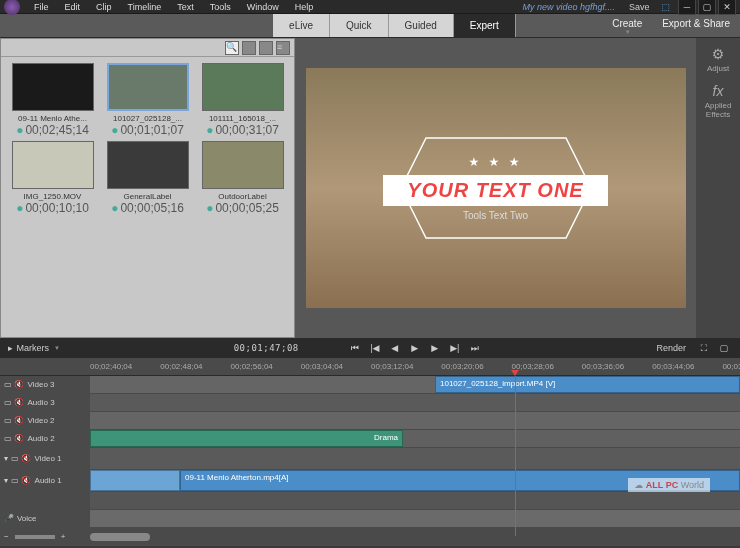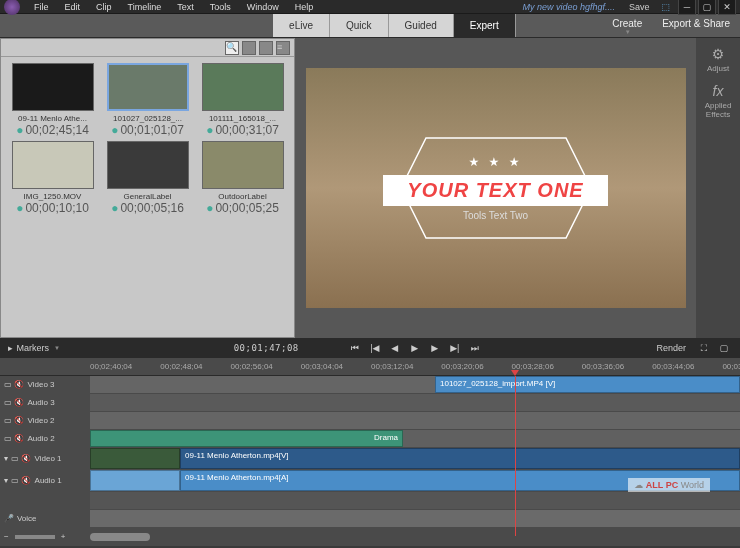--- a/index.html
+++ b/index.html
@@ -249,24 +249,20 @@
         </div>
       </div>
   </div>
   <div class="track video tall">
     <div class="track-head">
         <span>▾</span>
         <span>▭</span>
         <span>🔇</span>
         <span>Video 1</span>
       </div>
-    <div class="track-content">
-      <div class="clip thumb" style="left:0;width:90px;background:#3a5a3a;"></div>
-      <div class="clip darkblue" style="left:90px;right:0;">09-11 Menlo Atherton.mp4[V]</div>
-    </div>
   </div>
   <div class="track audio tall">
     <div class="track-head">
         <span>▾</span>
         <span>▭</span>
         <span>🔇</span>
         <span>Audio 1</span>
       </div>
     <div class="track-content">
       <div class="clip blue2" style="left:0;width:90px;"></div>

